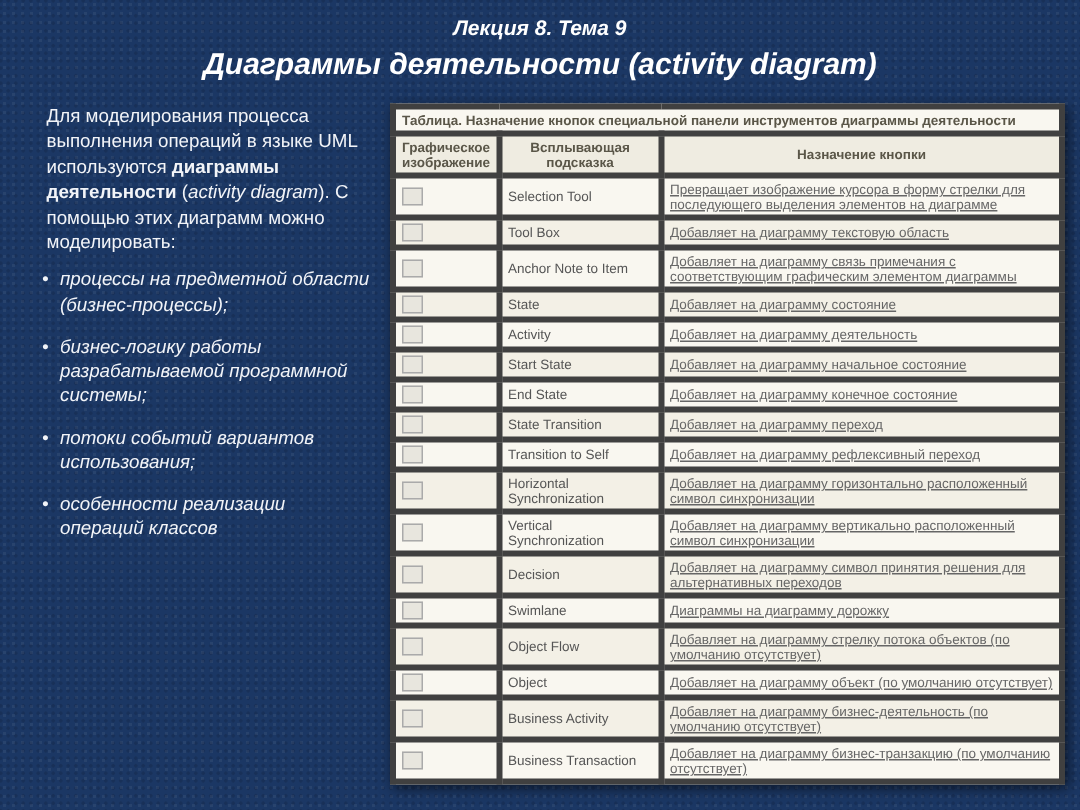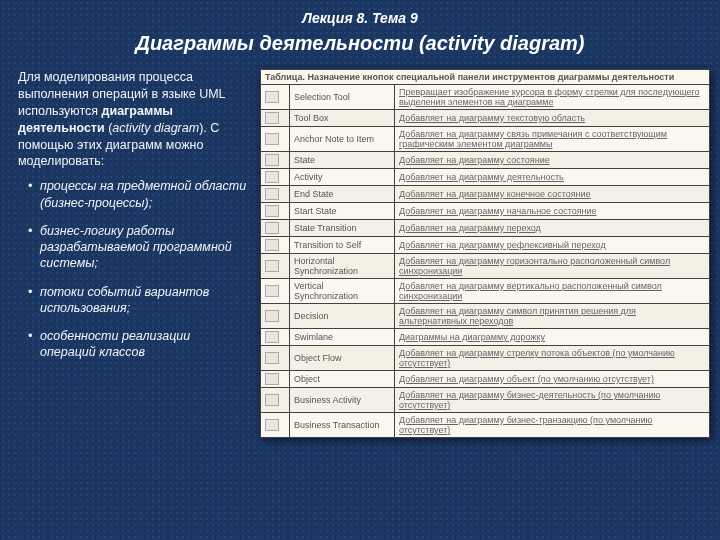--- a/index.html
+++ b/index.html
@@ -33,21 +33,21 @@
   .content {
     display: flex;
     padding: 0 10px 0 18px;
   }
   .left {
     width: 230px;
     font-size: 12.5px;
     line-height: 1.35;
     color: #f2f4f8;
   }
-  .left p { margin: 0 0 8px 0; }
+  .left p { margin: 0 0 8px 13px; }
   .bullets {
     margin: 6px 0 0 10px;
     padding: 0;
     list-style: none;
   }
   .bullets li {
     position: relative;
     padding-left: 12px;
     margin-bottom: 12px;
     font-size: 12.5px;
@@ -68,21 +68,21 @@
   }
   .tbl {
     background: #f8f6ef;
     color: #555;
     font-size: 9px;
     box-shadow: 2px 2px 8px rgba(0,0,0,0.6);
     border-collapse: collapse;
     width: 100%;
   }
   .tbl th, .tbl td {
-    border: 1px solid #404040;
+    border: 4px solid #404040;
     padding: 2px 4px;
     text-align: left;
     vertical-align: middle;
   }
   .tbl th {
     background: #efece1;
     color: #5a5648;
     font-weight: bold;
     text-align: center;
   }
@@ -132,20 +132,25 @@
       <li>особенности реализации операций классов</li>
     </ul>
   </div>
 
   <div class="right">
     <table class="tbl">
       <tbody>
           <tr class="caption">
         <td colspan="3">Таблица. Назначение кнопок специальной панели инструментов диаграммы деятельности</td>
       </tr>
+      <tr>
+        <th>Графическое изображение</th>
+        <th class="col-hint">Всплывающая подсказка</th>
+        <th>Назначение кнопки</th>
+      </tr>
       </tbody>
         <tbody id="rows">
           <tr>
             <td class="icon-cell"><span class="ico"></span></td>
             <td class="col-hint">Selection Tool</td>
             <td class="col-desc">Превращает изображение курсора в форму стрелки для последующего выделения элементов на диаграмме</td>
           </tr>
           <tr>
             <td class="icon-cell"><span class="ico"></span></td>
             <td class="col-hint">Tool Box</td>
@@ -161,27 +166,27 @@
             <td class="col-hint">State</td>
             <td class="col-desc">Добавляет на диаграмму состояние</td>
           </tr>
           <tr>
             <td class="icon-cell"><span class="ico"></span></td>
             <td class="col-hint">Activity</td>
             <td class="col-desc">Добавляет на диаграмму деятельность</td>
           </tr>
           <tr>
             <td class="icon-cell"><span class="ico"></span></td>
+            <td class="col-hint">Start State</td>
+            <td class="col-desc">Добавляет на диаграмму начальное состояние</td>
+          </tr>
+          <tr>
+            <td class="icon-cell"><span class="ico"></span></td>
             <td class="col-hint">End State</td>
             <td class="col-desc">Добавляет на диаграмму конечное состояние</td>
-          </tr>
-          <tr>
-            <td class="icon-cell"><span class="ico"></span></td>
-            <td class="col-hint">Start State</td>
-            <td class="col-desc">Добавляет на диаграмму начальное состояние</td>
           </tr>
           <tr>
             <td class="icon-cell"><span class="ico"></span></td>
             <td class="col-hint">State Transition</td>
             <td class="col-desc">Добавляет на диаграмму переход</td>
           </tr>
           <tr>
             <td class="icon-cell"><span class="ico"></span></td>
             <td class="col-hint">Transition to Self</td>
             <td class="col-desc">Добавляет на диаграмму рефлексивный переход</td>

